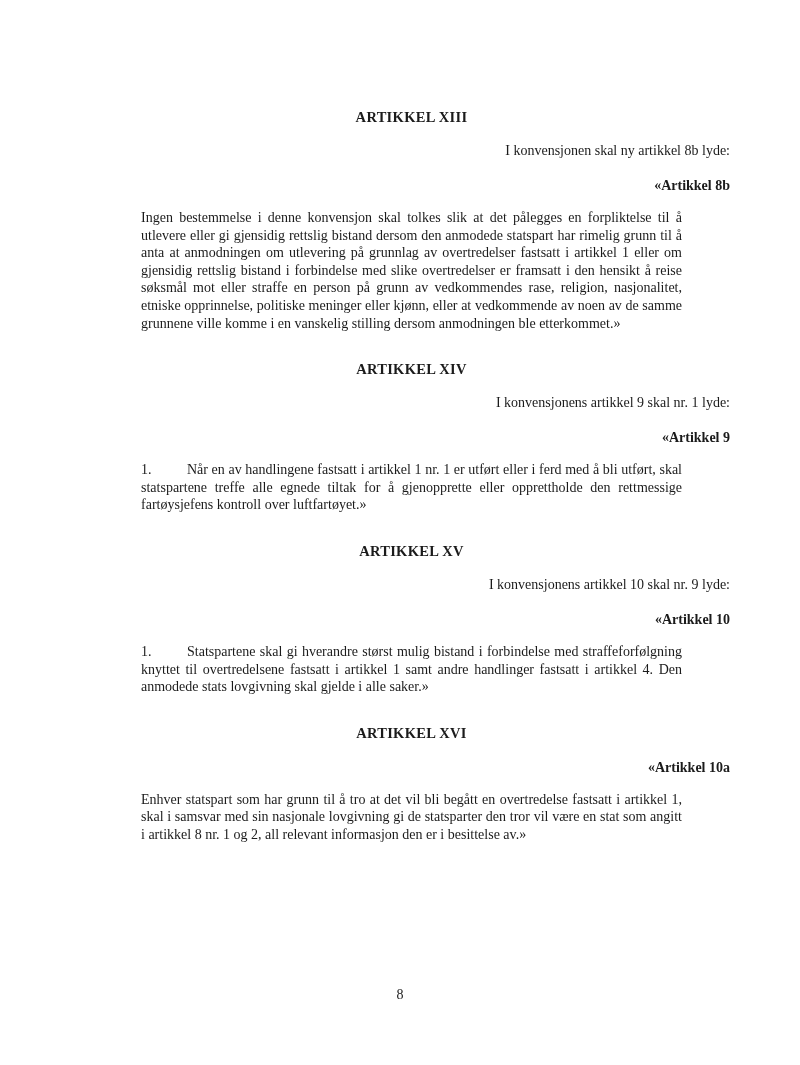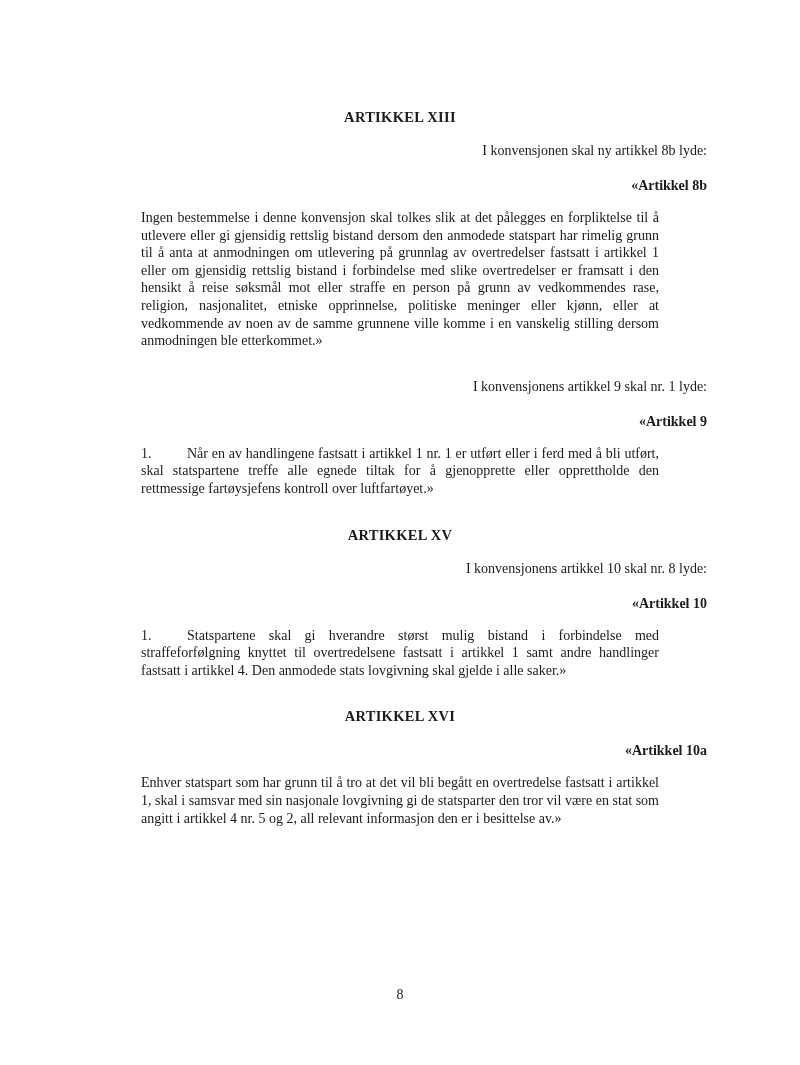--- a/index.html
+++ b/index.html
@@ -10,21 +10,21 @@
   body {
     width: 800px;
     height: 1065px;
     position: relative;
     font-family: "Liberation Serif", "DejaVu Serif", serif;
     font-size: 14px;
     color: #1b1b1b;
     overflow: hidden;
   }
   .page {
-    padding: 108px 93px 0 93px;
+    padding: 108px 70px 0 93px;
   }
   .article-section { margin: 0; }
   .article-section + .article-section { margin-top: 28px; }
   .article-heading {
     text-align: center;
     font-weight: bold;
     font-size: 14.5px;
     line-height: 18px;
     margin: 0;
     letter-spacing: 0.3px;
@@ -65,33 +65,34 @@
 <div class="page">
 
   <section class="article-section">
     <h2 class="article-heading">ARTIKKEL XIII</h2>
     <p class="article-intro">I konvensjonen skal ny artikkel 8b lyde:</p>
     <h3 class="article-subheading">«Artikkel 8b</h3>
     <p class="body-para"><span>Ingen bestemmelse i denne konvensjon skal tolkes slik at det pålegges en forpliktelse til å utlevere eller gi gjensidig rettslig bistand dersom den anmodede statspart har rimelig grunn til å anta at anmodningen om utlevering på grunnlag av overtredelser fastsatt i artikkel 1 eller om gjensidig rettslig bistand i forbindelse med slike overtredelser er framsatt i den hensikt å reise søksmål mot eller straffe en person på grunn av vedkommendes rase, religion, nasjonalitet, etniske opprinnelse, politiske meninger eller kjønn, eller at vedkommende av noen av de samme grunnene ville komme i en vanskelig stilling dersom anmodningen ble etterkommet.»</span></p>
   </section>
 
   <section class="article-section">
+    <h2 class="article-heading">ARTIKKEL XIV</h2>
     <p class="article-intro">I konvensjonens artikkel 9 skal nr. 1 lyde:</p>
     <h3 class="article-subheading">«Artikkel 9</h3>
     <p class="body-para"><span class="para-num">1.</span><span>Når en av handlingene fastsatt i artikkel 1 nr. 1 er utført eller i ferd med å bli utført, skal statspartene treffe alle egnede tiltak for å gjenopprette eller opprettholde den rettmessige fartøysjefens kontroll over luftfartøyet.»</span></p>
   </section>
 
   <section class="article-section">
     <h2 class="article-heading">ARTIKKEL XV</h2>
-    <p class="article-intro">I konvensjonens artikkel 10 skal nr. 8 lyde:</p>
+    <p class="article-intro">I konvensjonens artikkel 10 skal nr. 9 lyde:</p>
     <h3 class="article-subheading">«Artikkel 10</h3>
     <p class="body-para"><span class="para-num">1.</span><span>Statspartene skal gi hverandre størst mulig bistand i forbindelse med straffeforfølgning knyttet til overtredelsene fastsatt i artikkel 1 samt andre handlinger fastsatt i artikkel 4. Den anmodede stats lovgivning skal gjelde i alle saker.»</span></p>
   </section>
 
   <section class="article-section">
     <h2 class="article-heading">ARTIKKEL XVI</h2>
     <h3 class="article-subheading">«Artikkel 10a</h3>
-    <p class="body-para"><span>Enhver statspart som har grunn til å tro at det vil bli begått en overtredelse fastsatt i artikkel 1, skal i samsvar med sin nasjonale lovgivning gi de statsparter den tror vil være en stat som angitt i artikkel 4 nr. 5 og 2, all relevant informasjon den er i besittelse av.»</span></p>
+    <p class="body-para"><span>Enhver statspart som har grunn til å tro at det vil bli begått en overtredelse fastsatt i artikkel 1, skal i samsvar med sin nasjonale lovgivning gi de statsparter den tror vil være en stat som angitt i artikkel 8 nr. 1 og 2, all relevant informasjon den er i besittelse av.»</span></p>
   </section>
 
 </div>
 
 <div class="page-number">8</div>
 
 </body></html>

